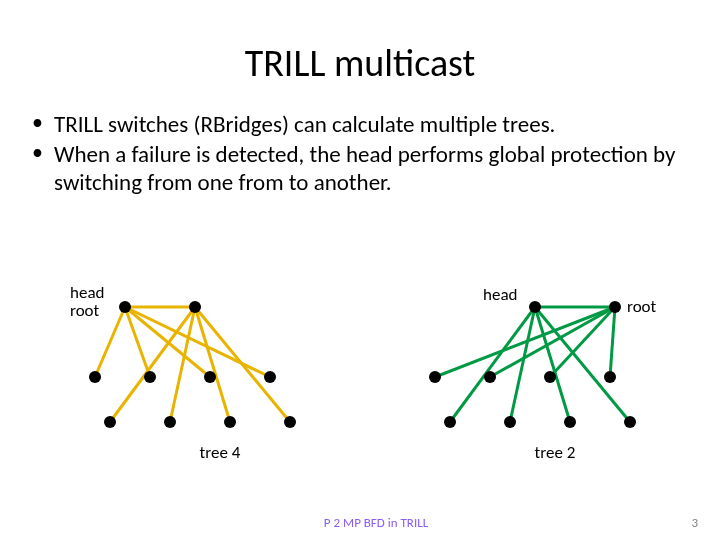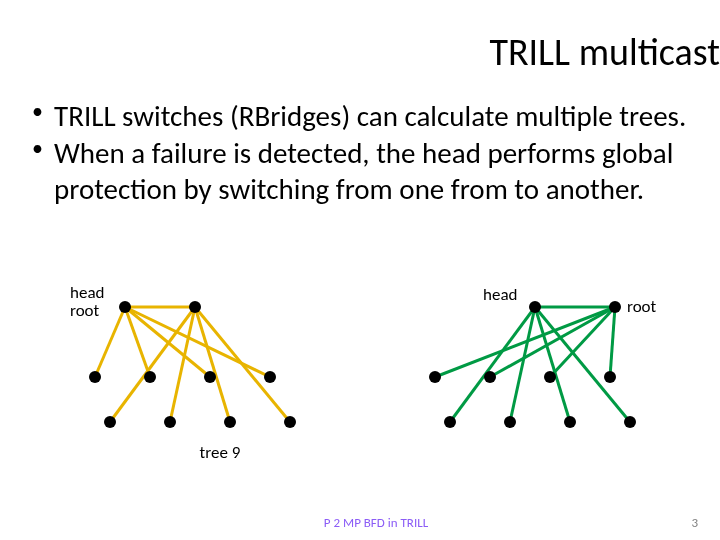--- a/index.html
+++ b/index.html
@@ -1,19 +1,19 @@
 <!DOCTYPE html>
 <html><head>
 <meta charset="utf-8">
 <style>
   * { margin: 0; padding: 0; box-sizing: border-box; }
   html, body { width: 720px; height: 540px; background: #fff; font-family: Calibri, Arial, sans-serif; color: #000; }
   .slide { width: 720px; height: 540px; position: relative; }
-  .title { font-size: 38px; text-align: right; padding-top: 29px; }
-  .bullets { padding: 24px 20px 0 54px; font-size: 29px; line-height: 1.22; }
+  .title { font-size: 38px; text-align: center; padding-top: 40px; }
+  .bullets { padding: 24px 20px 0 54px; font-size: 23px; line-height: 1.22; }
   .bullets li { list-style: none; position: relative; padding-left: 0; margin-bottom: 2px; }
   .bullets li::before { content: "•"; position: absolute; left: -22px; top: 0; font-size: 22px; }
   .diagrams { position: absolute; top: 282px; left: 0; width: 652px; height: 220px; }
   .tree-area { position: absolute; width: 280px; height: 210px; }
   .tree1 { left: 80px; top: 0; }
   .tree2 { left: 415px; top: 0; }
   .lbl { position: absolute; font-size: 17px; }
   .cap { position: absolute; font-size: 17px; width: 100%; text-align: center; }
   .footer { position: absolute; bottom: 10px; left: 16px; width: 720px; font-size: 13px; color: #8b5cf6; text-align: center; }
   .pagenum { position: absolute; bottom: 10px; right: 22px; font-size: 13px; color: #7f7f7f; }
@@ -53,21 +53,21 @@
           <circle cx="15" cy="95" r="6"></circle>
           <circle cx="70" cy="95" r="6"></circle>
           <circle cx="130" cy="95" r="6"></circle>
           <circle cx="190" cy="95" r="6"></circle>
           <circle cx="30" cy="140" r="6"></circle>
           <circle cx="90" cy="140" r="6"></circle>
           <circle cx="150" cy="140" r="6"></circle>
           <circle cx="210" cy="140" r="6"></circle>
         </g>
       </svg>
-      <div class="cap" style="top:160px;">tree 9</div>
+      <div class="cap" style="top:160px;">tree 4</div>
     </div>
 
     <div class="tree-area tree2">
       <div class="lbl" style="left:68px; top:2px;">head</div>
       <div class="lbl" style="left:212px; top:14px;">root</div>
       <svg width="280" height="180">
         <g stroke="#009a44" stroke-width="3" fill="none">
           <line x1="120" y1="25" x2="200" y2="25"></line>
           <line x1="120" y1="25" x2="95" y2="140"></line>
           <line x1="120" y1="25" x2="155" y2="140"></line>
@@ -84,19 +84,20 @@
           <circle cx="20" cy="95" r="6"></circle>
           <circle cx="75" cy="95" r="6"></circle>
           <circle cx="135" cy="95" r="6"></circle>
           <circle cx="195" cy="95" r="6"></circle>
           <circle cx="35" cy="140" r="6"></circle>
           <circle cx="95" cy="140" r="6"></circle>
           <circle cx="155" cy="140" r="6"></circle>
           <circle cx="215" cy="140" r="6"></circle>
         </g>
       </svg>
+      <div class="cap" style="top:160px;">tree 2</div>
     </div>
 
   </div>
 
   <div class="footer">P 2 MP BFD in TRILL</div>
   <div class="pagenum">3</div>
 </div>
 
 </body></html>

